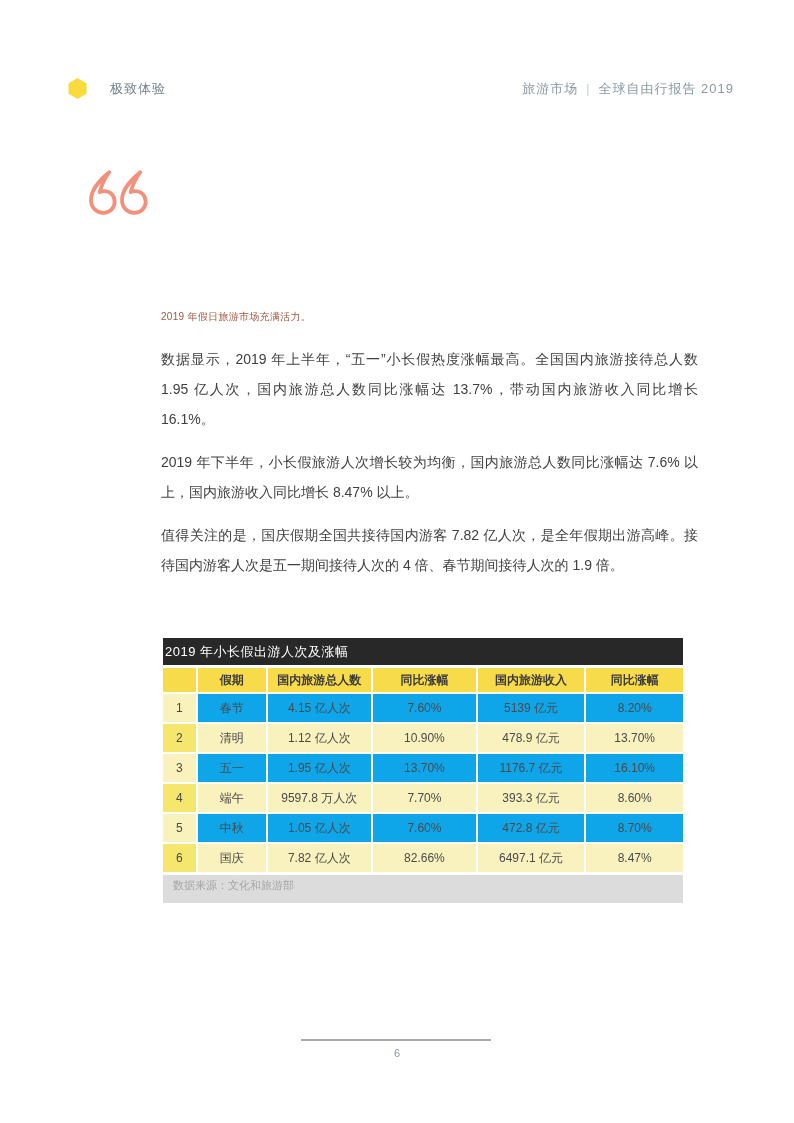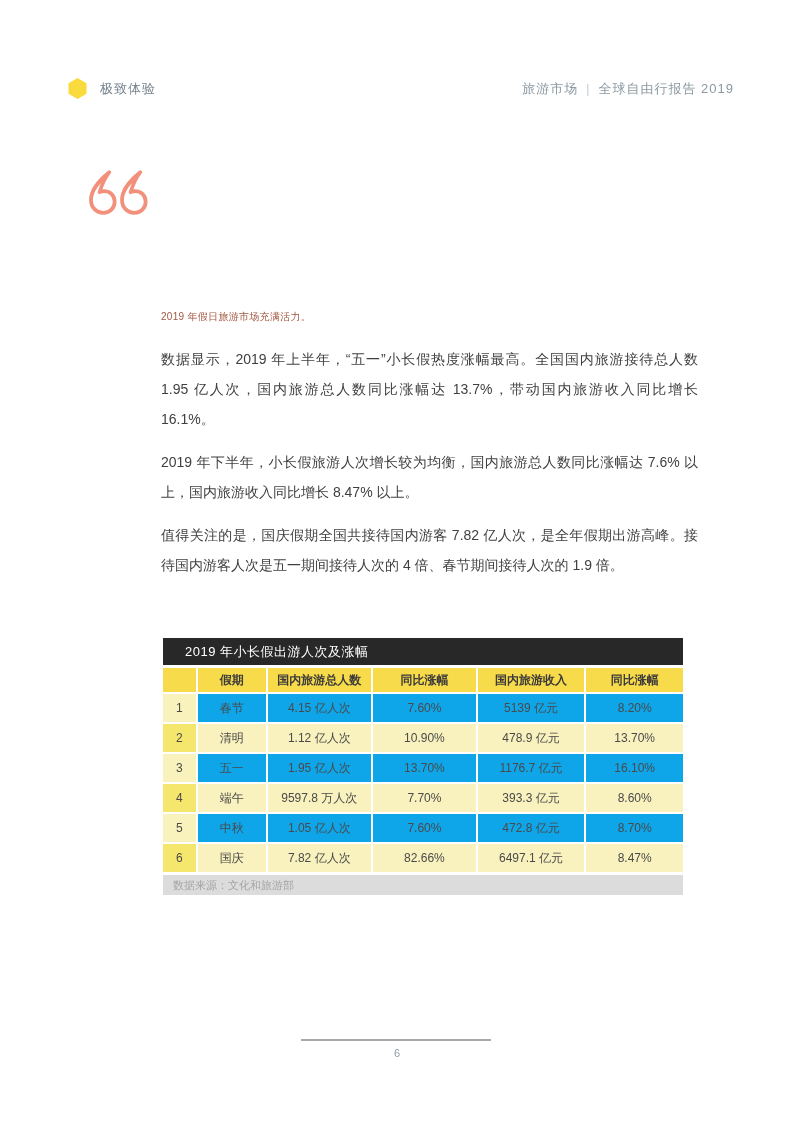--- a/index.html
+++ b/index.html
@@ -15,21 +15,21 @@
     background: #ffffff;
     overflow: hidden;
   }
 
   
   .hdr {
     position: absolute;
     left: 68px; right: 60px; top: 78px;
     display: flex; justify-content: space-between; align-items: center;
   }
-  .brand { display: flex; align-items: center; gap: 13px; }
+  .brand { display: flex; align-items: center; gap: 23px; }
   .brand-name { font-size: 13px; color: #76828c; letter-spacing: 1px; }
   .doc-meta { font-size: 13px; color: #8a99a1; letter-spacing: 1px; }
   .doc-meta .divider { color: #c0cbd0; padding: 0 8px; font-size: 12px; }
 
   
   .quote-wrap { position: absolute; left: 86px; top: 170px; }
   .page-title {
     position: absolute; left: 160px; top: 188px;
     font-size: 29px; font-weight: bold; color: #f2714d;
     line-height: 46px; letter-spacing: 1px;
@@ -45,21 +45,21 @@
     font-size: 14px; line-height: 30px; color: #3f3f3f;
     text-align: justify;
   }
   .body-text p { margin-bottom: 13px; }
 
   
   .tbl-wrap { position: absolute; left: 163px; top: 638px; width: 520px; }
   .tbl-title {
     background: #282828; color: #ffffff;
     height: 27px; line-height: 27px;
-    padding-left: 22px; font-size: 13px; letter-spacing: .5px;
+    padding-left: 2px; font-size: 13px; letter-spacing: .5px;
     margin-bottom: 1px;
   }
   table.data {
     width: 100%;
     border-collapse: separate;
     border-spacing: 2px 2px;
     margin: 0 -2px;
     width: 524px;
   }
   table.data th {
@@ -70,21 +70,21 @@
   table.data td {
     font-size: 12px; color: #4a4a4a;
     height: 28px; text-align: center;
   }
   tr.odd  td { background: #0ea5e9; }
   tr.odd  td.idx { background: #faf2bc; }
   tr.even td { background: #f9f2be; }
   tr.even td.idx { background: #f5e76e; }
   .tbl-source {
     background: #dcdcdc; color: #a5a5a5;
-    height: 20px; line-height: 20px;
+    height: 28px; line-height: 20px;
     padding-left: 10px; font-size: 11px;
     margin-top: 1px;
   }
 
   
   .foot-rule {
     position: absolute; left: 301px; top: 1039px;
     width: 190px; height: 2px; background: #a9a9a9;
   }
   .page-num {

